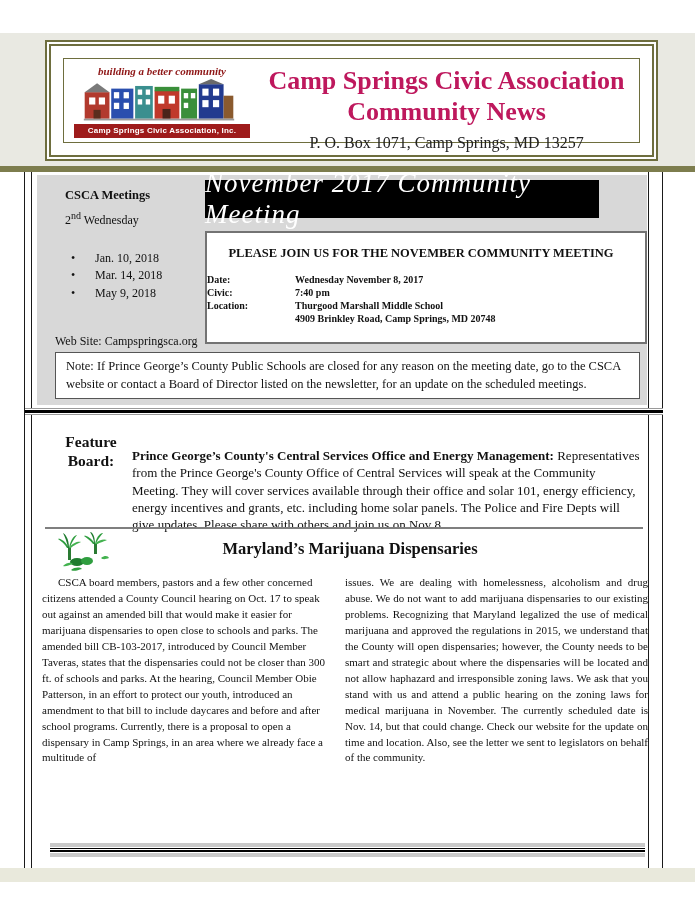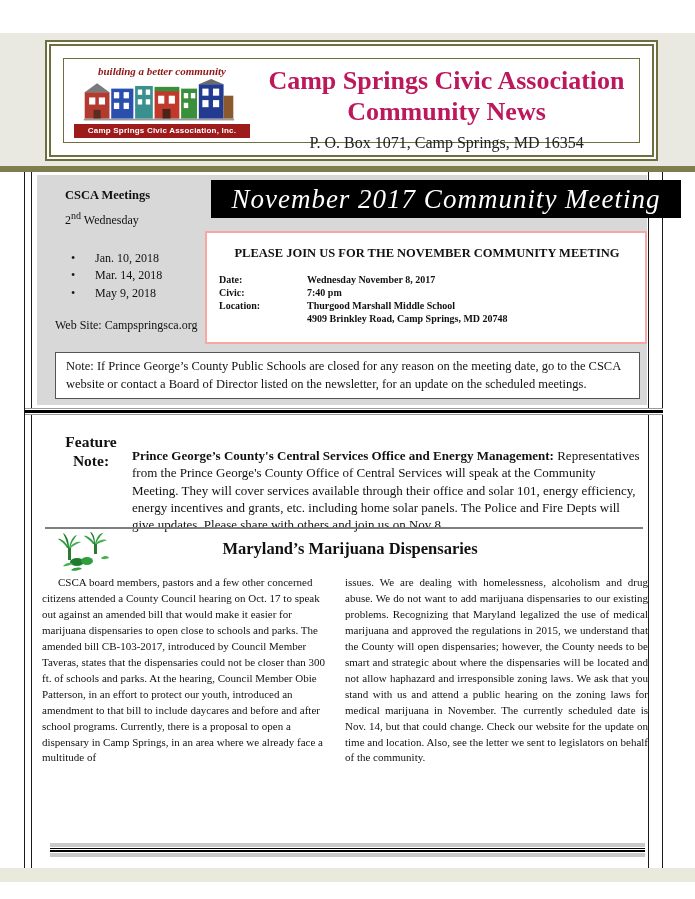--- a/index.html
+++ b/index.html
@@ -34,28 +34,28 @@
 
   
   .gray-panel { position:absolute; left:37px; top:175px; width:610px; height:230px; background:#d8d8d8; }
 
   .sidebar { position:absolute; left:65px; top:188px; width:140px; font-size:12px; }
   .sidebar-heading { font-weight:bold; font-size:12.5px; }
   .sidebar-freq { margin-top:7px; font-size:12px; }
   .sidebar-dates { margin-top:22px; }
   .sidebar-date { padding-left:30px; position:relative; font-size:12px; line-height:1.45; }
   .sidebar-date::before { content:"•"; position:absolute; left:6px; }
-  .sidebar-website { position:absolute; left:55px; top:318px; font-size:12px; white-space:nowrap; }
-
-  .black-banner { position:absolute; left:211px; top:180px; width:470px; height:38px; background:#000;
+  .sidebar-website { position:absolute; left:55px; top:334px; font-size:12px; white-space:nowrap; }
+
+  .black-banner { position:absolute; left:205px; top:180px; width:394px; height:38px; background:#000;
                   color:#fff; display:flex; align-items:center; justify-content:center;
                   font-style:italic; font-size:27px; letter-spacing:1px; }
 
   .meeting-box { position:absolute; left:205px; top:231px; width:442px; height:113px;
-                 background:#fff; border:2px solid #fca5a5; padding:10px 10px 0 12px; }
+                 background:#fff; border:2px solid #737373; padding:10px 10px 0 0; }
   .meeting-heading { text-align:center; font-weight:bold; font-size:12.5px; margin-top:3px; }
   .meeting-rows { margin-top:12px; font-weight:bold; font-size:10px; line-height:1.3; }
   .meeting-row { display:flex; }
   .meeting-label { width:88px; }
   .meeting-value2 { padding-left:88px; }
 
   .note-box { position:absolute; left:55px; top:352px; width:585px; height:47px; background:#fff;
               border:1px solid #555; padding:5px 10px; font-size:12.5px; line-height:1.4; }
 
   
@@ -131,21 +131,21 @@
           <rect x="134" y="25" width="7" height="8" fill="#fff"></rect>
             <rect x="146" y="25" width="7" height="8" fill="#fff"></rect>
           <rect x="158" y="20" width="11" height="26" fill="#8a5a2e"></rect>
           <rect x="0" y="46" width="170" height="2" fill="#9a9a9a"></rect>
         </svg>
         <div class="logo-banner">Camp Springs Civic Association, Inc.</div>
       </div>
       <div class="title-block">
         <div class="news-title">Camp Springs Civic Association</div>
         <div class="news-title">Community News</div>
-        <div class="news-address">P. O. Box 1071, Camp Springs, MD  16354</div>
+        <div class="news-address">P. O. Box 1071, Camp Springs, MD  13257</div>
       </div>
     </div>
   </div>
 </div>
 
 <div class="vline l1"></div>
 <div class="vline l2"></div>
 <div class="vline r1"></div>
 <div class="vline r2"></div>
 
@@ -188,21 +188,21 @@
 <div class="hdiv" style="top:408px;">
   <div class="g"></div>
     <div class="w"></div>
     <div class="b"></div>
     <div class="w"></div>
     <div class="g"></div>
 </div>
 
 <div class="feature-label">
   <div>Feature</div>
-  <div>Note:</div>
+  <div>Board:</div>
 </div>
 <div class="feature-body">
   <span class="feature-heading">Prince George’s County's Central Services Office and Energy Management:</span>
   <span>Representatives from the Prince George's County Office of Central Services will speak at the Community Meeting. They will cover services available through their office and solar 101, energy efficiency, energy incentives and grants, etc. including home solar panels. The Police and Fire Depts will give updates. Please share with others and join us on Nov 8.</span>
 </div>
 
 <div class="gray-line"></div>
 
 <svg class="plants" width="52" height="40" viewBox="0 0 52 40">
   <path d="M12 16 C8 8 2 6 1 7 C4 9 8 12 10 16 Z" fill="#2f9e3f"></path>

